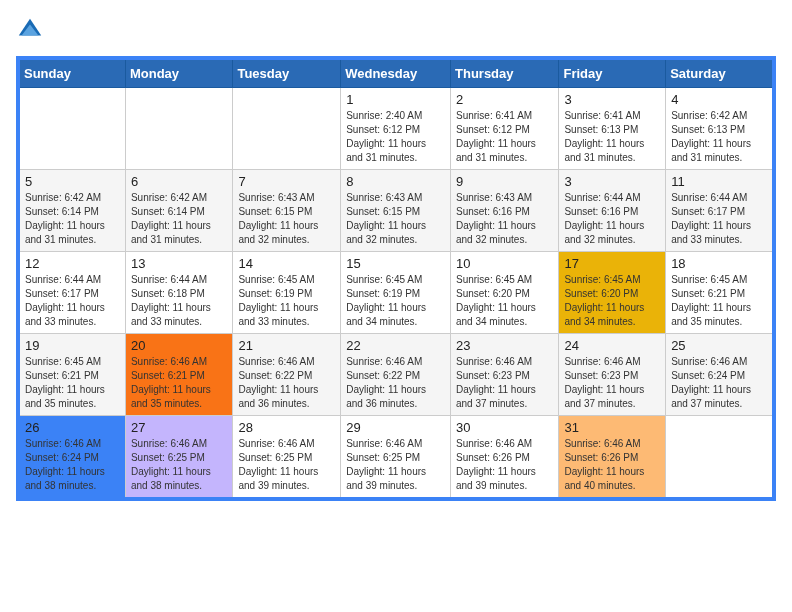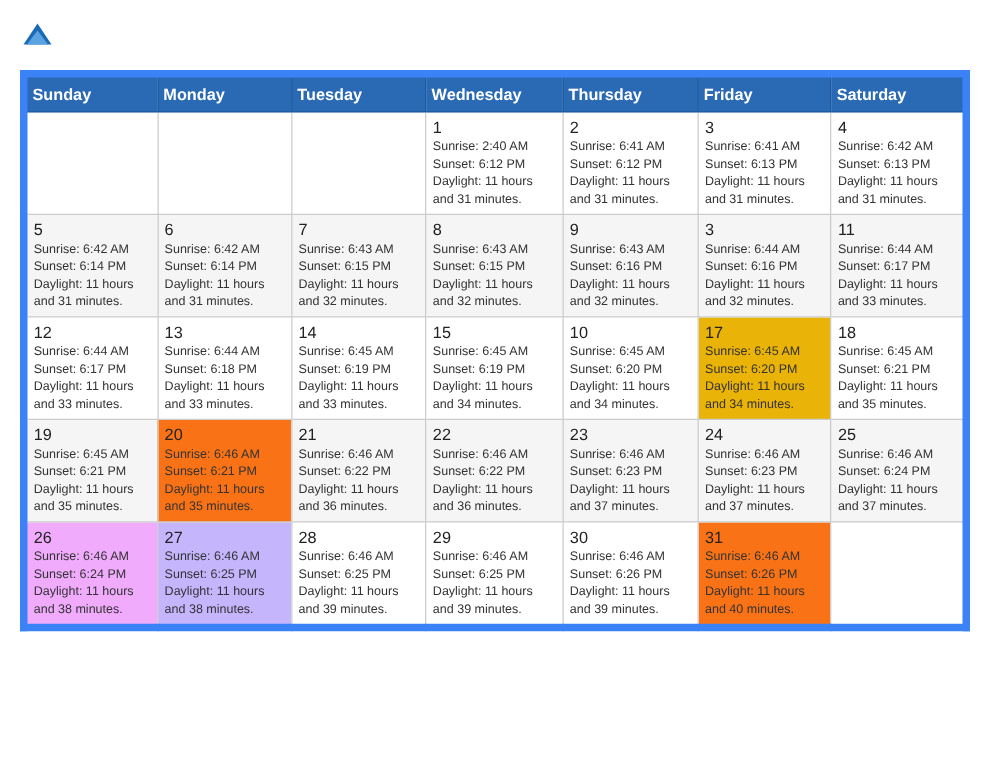--- a/index.html
+++ b/index.html
@@ -48,21 +48,21 @@
       font-weight: normal;
       color: #222;
     }
     .location {
       font-size: 14px;
       color: #444;
     }
     .calendar {
       width: 100%;
       border-collapse: collapse;
-      border: 6px solid #3b82f6;
+      border: 4px solid #3b82f6;
     }
     .calendar th {
       background-color: #2a6ab5;
       color: #fff;
       font-size: 13px;
       font-weight: bold;
       padding: 6px 4px;
       text-align: left;
       border: 1px solid #1a5a9f;
     }
@@ -315,21 +315,21 @@
         </td>
         <td style="background: rgb(245, 245, 245);">
           <span class="day-num">25</span>
           <div class="day-info" style="white-space: pre-line;">Sunrise: 6:46 AM
 Sunset: 6:24 PM
 Daylight: 11 hours
 and 37 minutes.</div>
         </td>
       </tr>
       <tr style="background: rgb(255, 255, 255);">
-        <td style="background: #f0abfc;">
+        <td style="background: #3b82f6;">
           <span class="day-num">26</span>
           <div class="day-info" style="white-space: pre-line;">Sunrise: 6:46 AM
 Sunset: 6:24 PM
 Daylight: 11 hours
 and 38 minutes.</div>
         </td>
         <td style="background: #c4b5fd;">
           <span class="day-num">27</span>
           <div class="day-info" style="white-space: pre-line;">Sunrise: 6:46 AM
 Sunset: 6:25 PM
@@ -350,21 +350,21 @@
 Daylight: 11 hours
 and 39 minutes.</div>
         </td>
         <td style="background: rgb(255, 255, 255);">
           <span class="day-num">30</span>
           <div class="day-info" style="white-space: pre-line;">Sunrise: 6:46 AM
 Sunset: 6:26 PM
 Daylight: 11 hours
 and 39 minutes.</div>
         </td>
-        <td style="background: #f97316;">
+        <td style="background: #fdba74;">
           <span class="day-num">31</span>
           <div class="day-info" style="white-space: pre-line;">Sunrise: 6:46 AM
 Sunset: 6:26 PM
 Daylight: 11 hours
 and 40 minutes.</div>
         </td>
         <td class="empty-cell" style="background: rgb(255, 255, 255);"></td>
       </tr>
     </tbody>
 </table>

